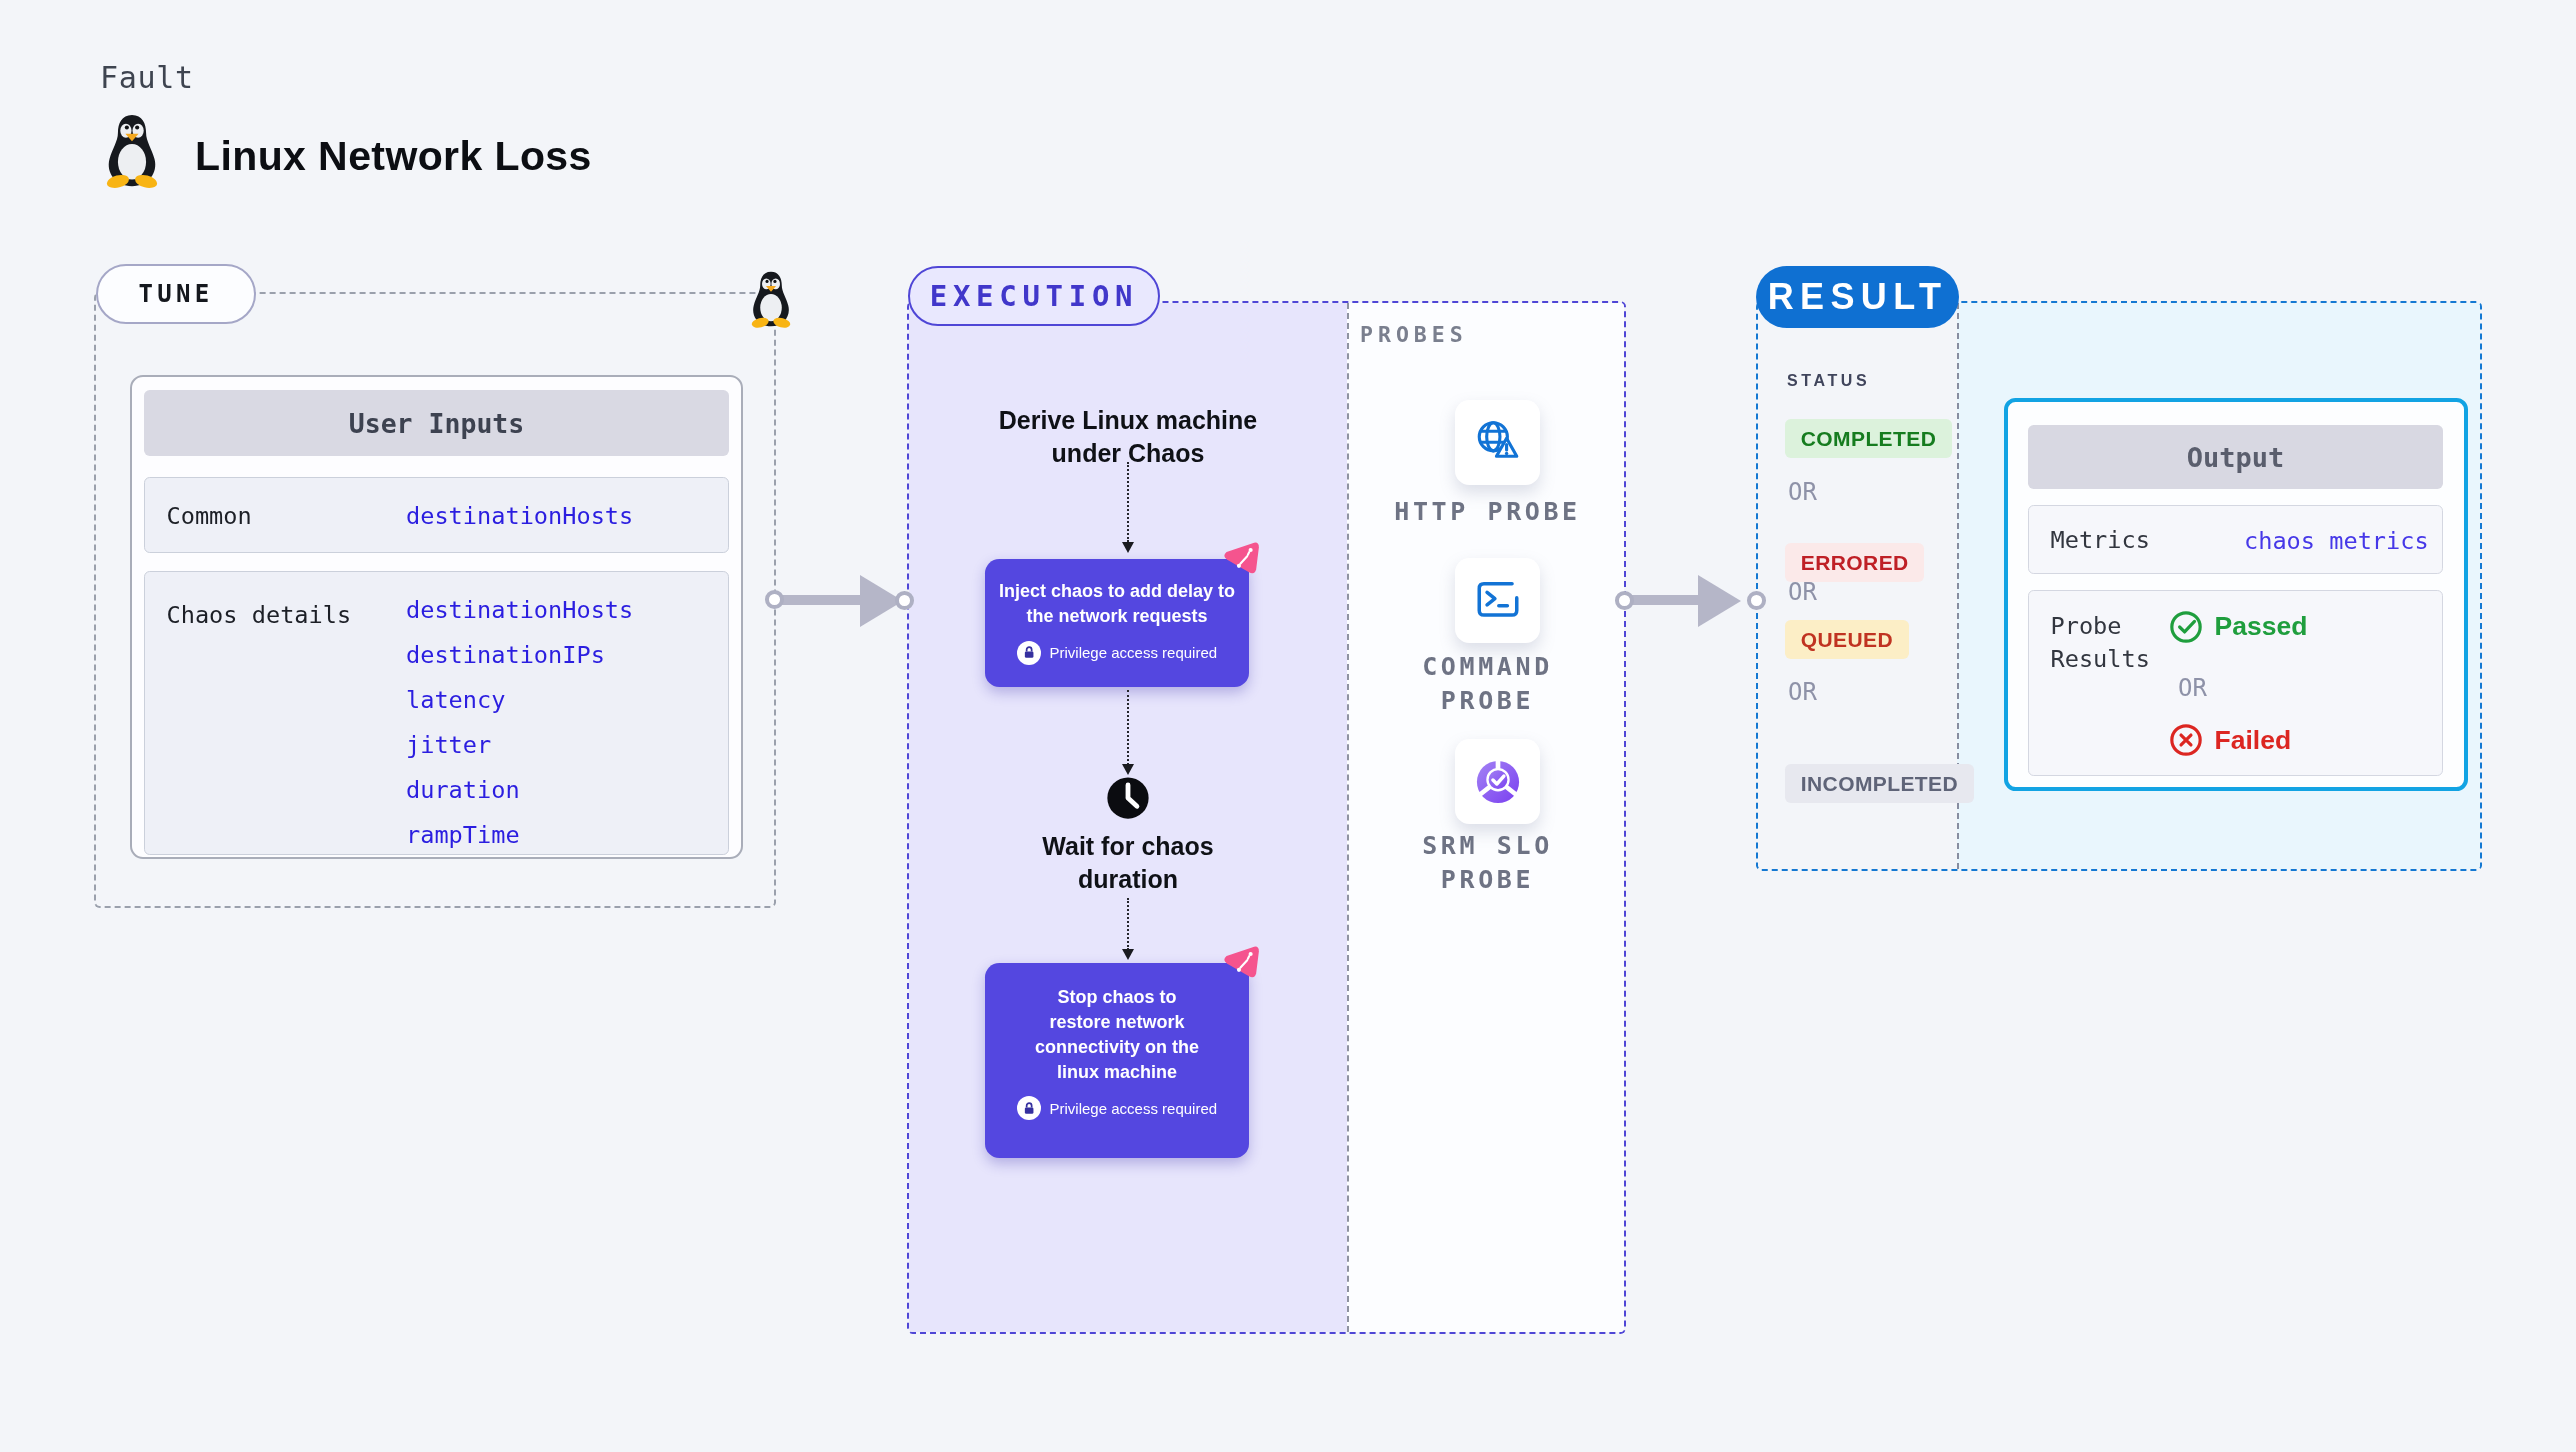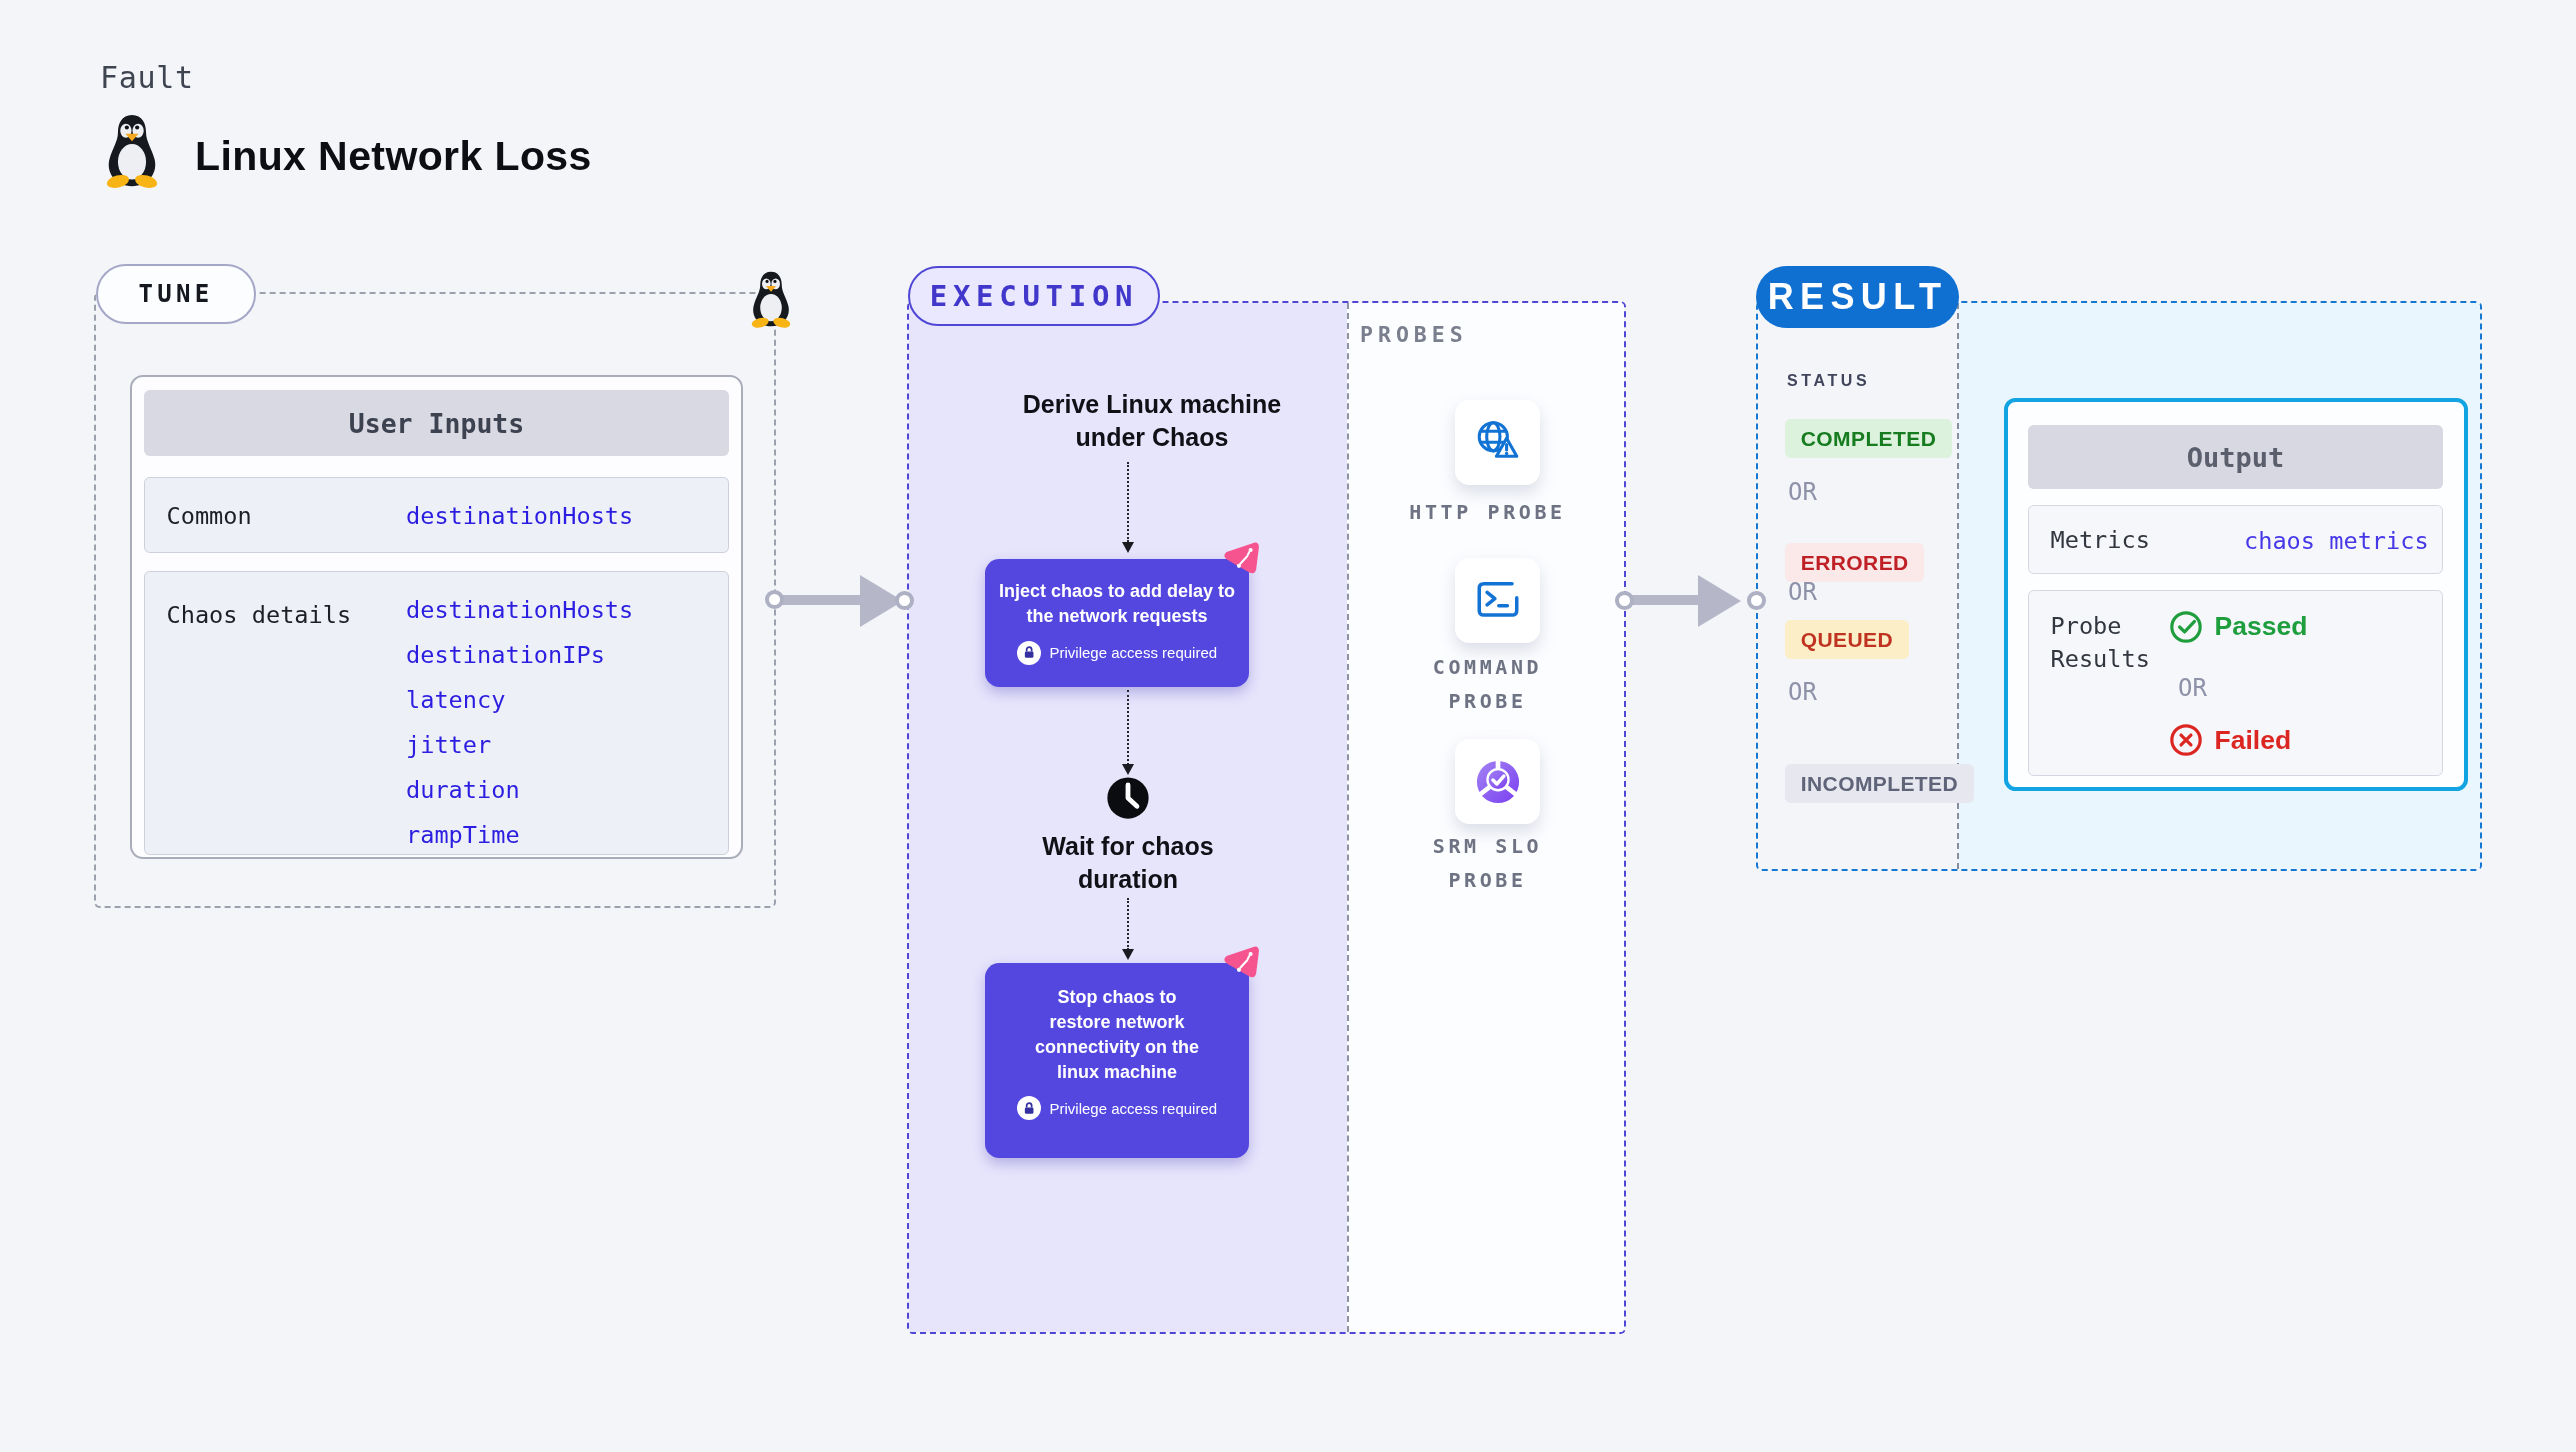--- a/index.html
+++ b/index.html
@@ -82,21 +82,21 @@
   .clock-wrap { position: absolute; left: 197px; top: 473px; width: 44px; height: 44px; }
 
   
   .probes-label { position: absolute; left: 451px; top: 18.6px; font-size: 21.5px;
     font-weight: 700; color: #7a7f8e; letter-spacing: 5px; }
   .probe-card { position: absolute; left: 546px; width: 85px; height: 85px;
     background: #ffffff; border-radius: 14.3px;
     box-shadow: 0 7.2px 15.8px rgba(110, 120, 150, 0.22);
     display: flex; align-items: center; justify-content: center; }
   .probe-name { position: absolute; left: 438px; width: 281px; text-align: center;
-    font-size: 20px; line-height: 34px; font-weight: 700; color: #6e7384; letter-spacing: 3.6px; }
+    font-size: 25px; line-height: 34px; font-weight: 700; color: #6e7384; letter-spacing: 3.6px; }
 
   
   .result-panel { left: 1756px; top: 301px; width: 726px; height: 570px;
     border: 2.9px dashed #1478d2; border-radius: 5.7px; display: flex; overflow: hidden; }
   .result-left { width: 199px; height: 100%; }
   .result-right { flex: 1; background: #e9f6fd; border-left: 2.1px dashed #888da0; }
 
   .status-label { position: absolute; left: 29px; top: 69px; font-size: 16px;
     font-weight: 700; color: #40455c; letter-spacing: 3.6px; }
   .status-badge { position: absolute; left: 27px; height: 39px; display: inline-flex;
@@ -182,21 +182,21 @@
 
 <div class="abs conn-circle" style="left:765px; top:590px;"></div>
 <div class="abs arrow-line" style="left:776px; top:595px; width:87px;"></div>
 <div class="abs arrow-head" style="left:860px; top:575px;"></div>
 <div class="abs conn-circle" style="left:895px; top:591px;"></div>
 
 <div class="abs exec-panel">
   <div class="exec-left"></div>
   <div class="exec-right"></div>
 
-  <div class="step-text preline" style="top:85px;margin-left:24px;">Derive Linux machine
+  <div class="step-text preline" style="top:101px;">Derive Linux machine
 under Chaos</div>
   <div class="dotted-conn" style="left:218px; top:159px; height:80px;"></div>
   <div class="dotted-head" style="left:213px; top:239px;"></div>
 
   <div class="chaos-node node-inject">
     <div class="node-title preline">Inject chaos to add delay to
 the network requests</div>
     <div class="priv-row">
       <span class="lock-circle">
         <svg width="14.3" height="14.3" viewBox="0 0 20 20">

